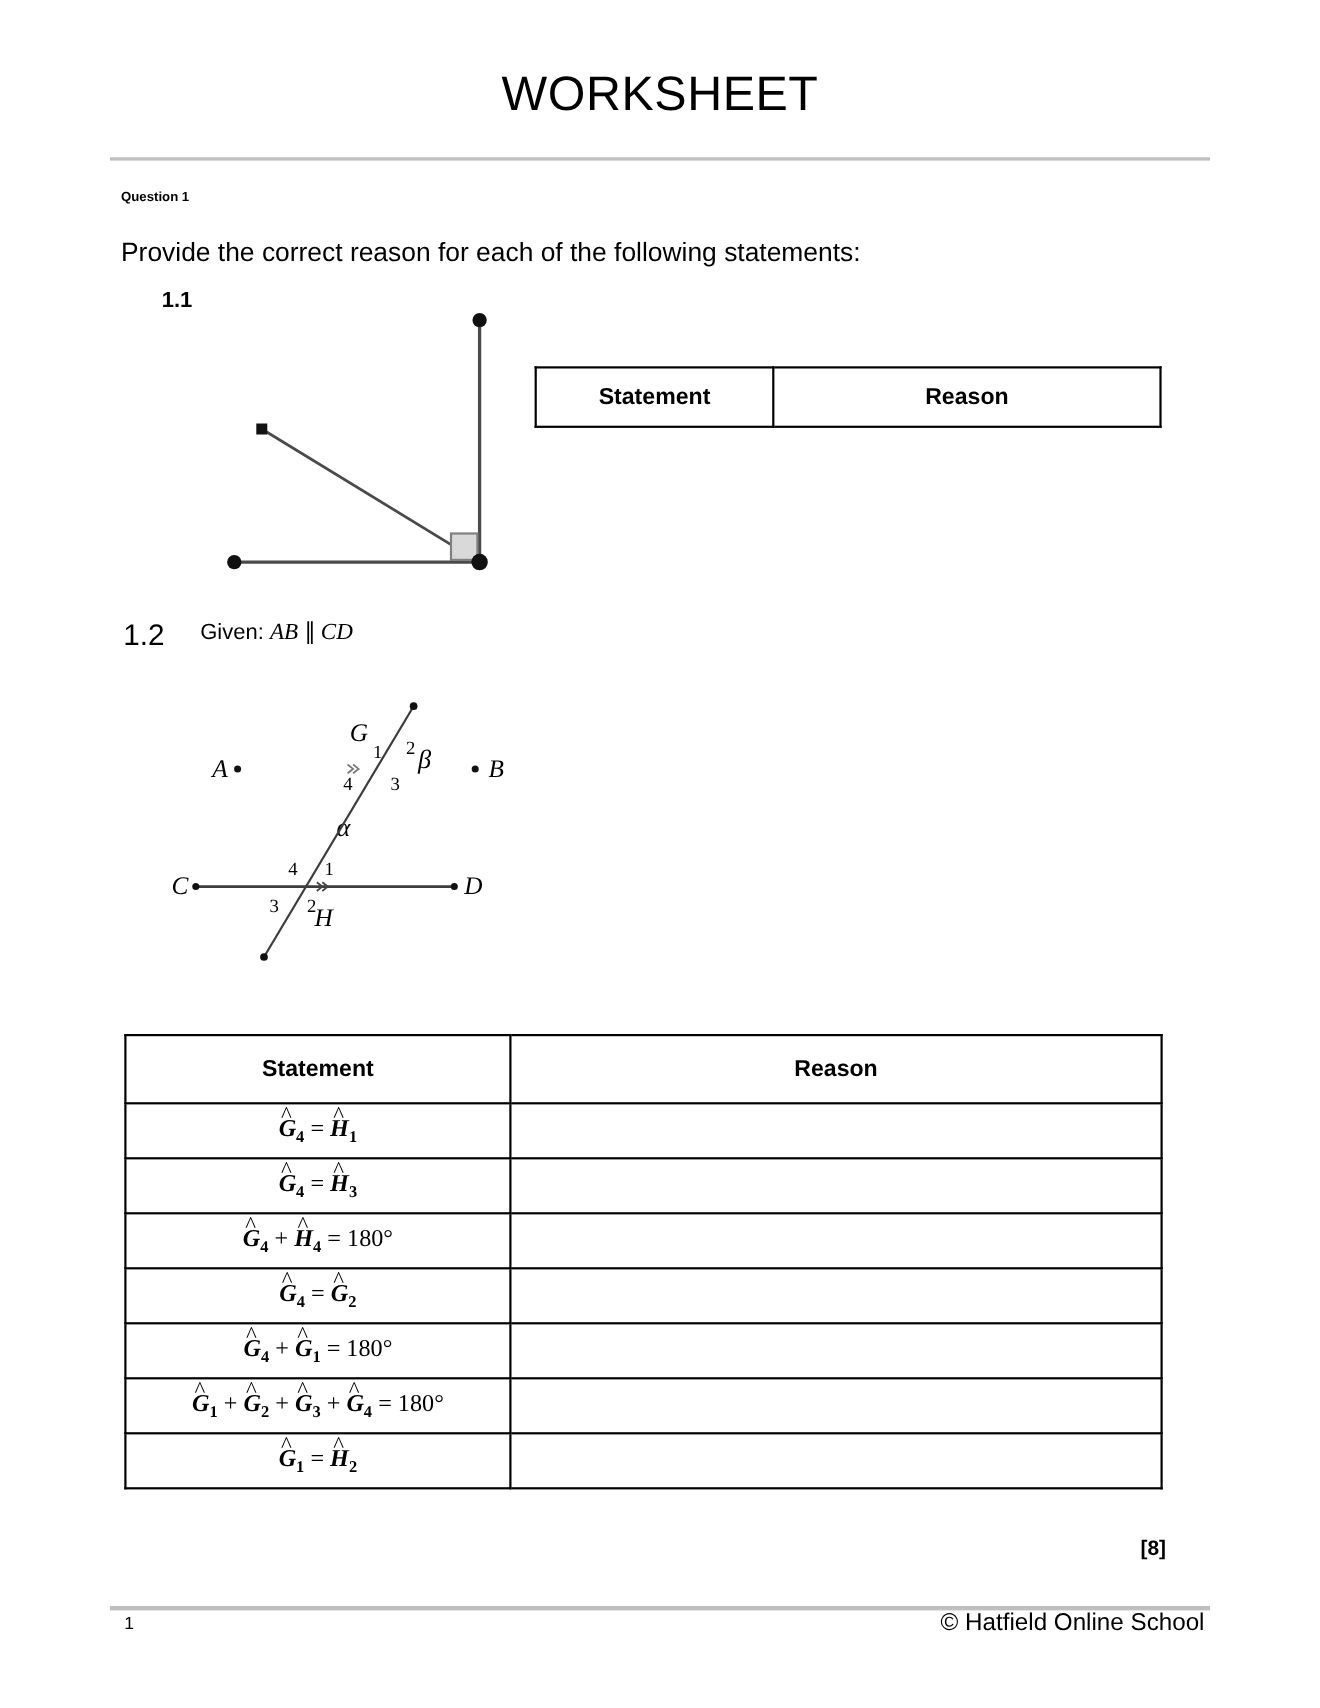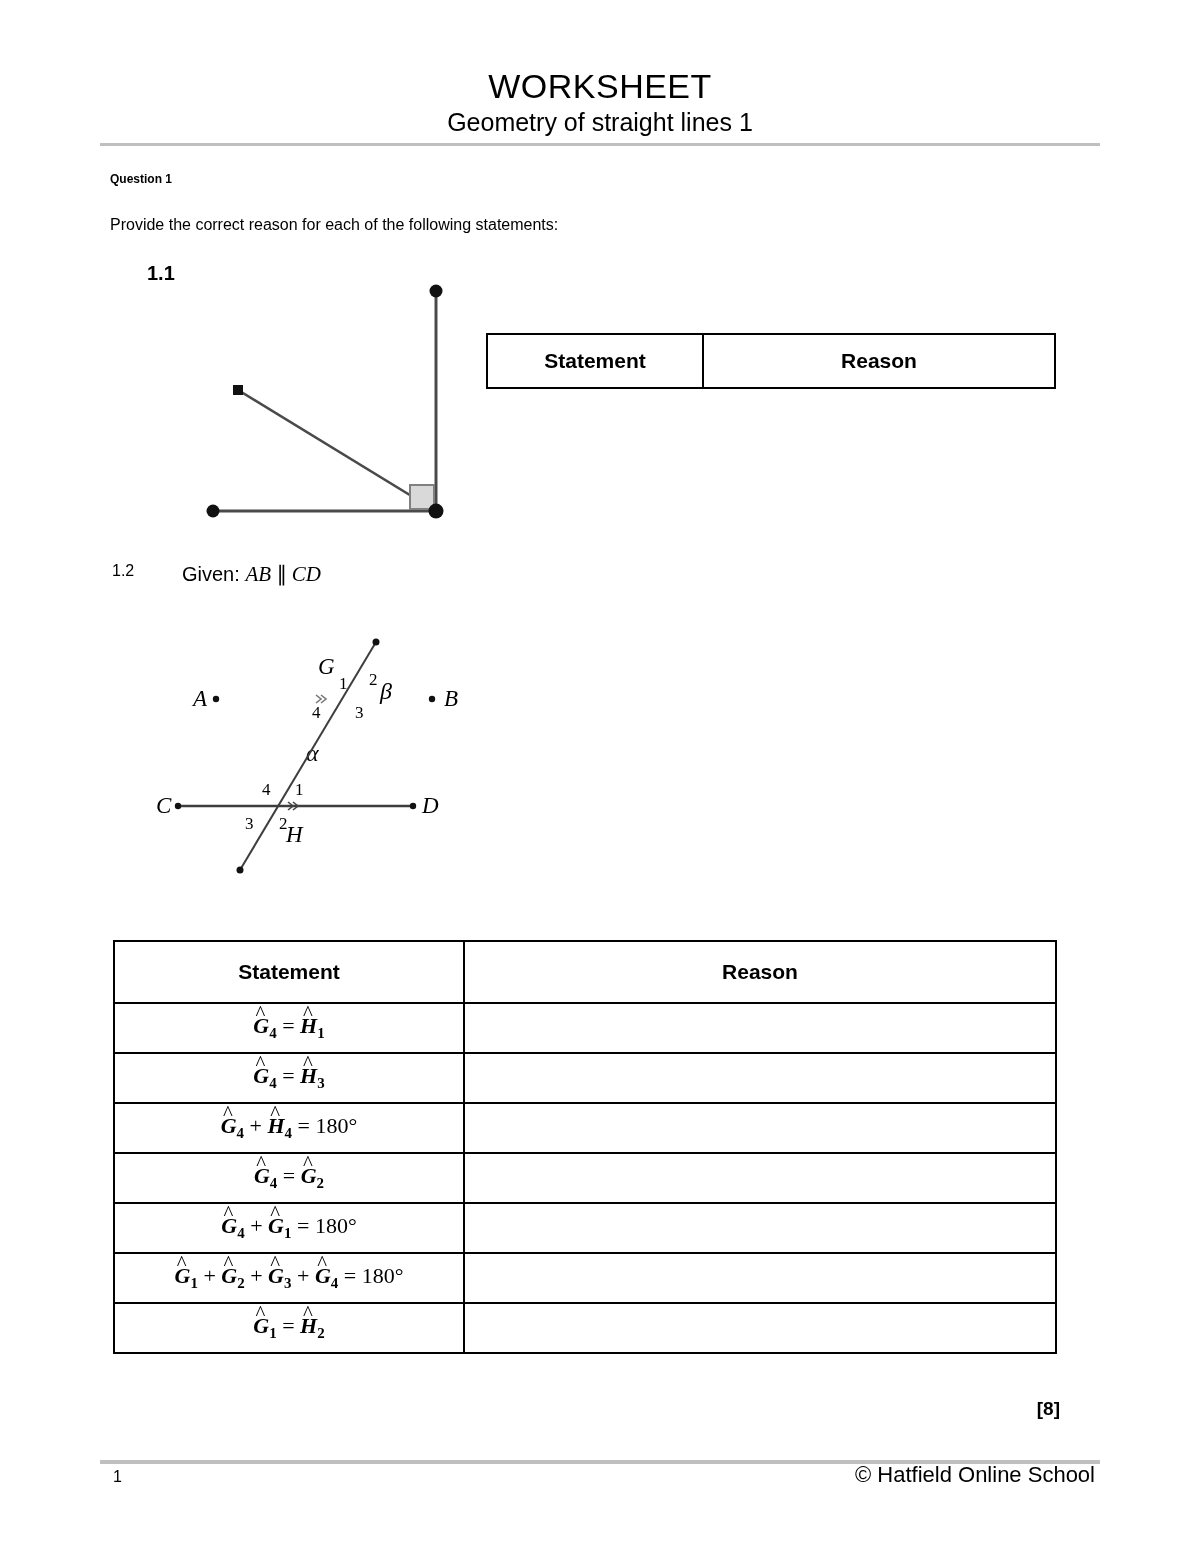--- a/index.html
+++ b/index.html
@@ -18,21 +18,21 @@
 
   
   .page-header {
     position: absolute;
     left: 0;
     top: 66px;
     width: 1200px;
     text-align: center;
   }
   .header-title {
-    font-size: 34px;
+    font-size: 44px;
     line-height: 40px;
     letter-spacing: 0.5px;
     font-weight: 400;
   }
   .header-subtitle {
     font-size: 25px;
     line-height: 32px;
     font-weight: 400;
   }
   .header-rule {
@@ -49,35 +49,35 @@
     position: absolute;
     left: 110px;
     top: 172px;
     font-size: 12px;
     font-weight: bold;
   }
   .q-intro {
     position: absolute;
     left: 110px;
     top: 216px;
-    font-size: 16px;
+    font-size: 24px;
   }
   .q-num-11 {
     position: absolute;
     left: 112px;
     top: 262px;
     font-size: 20px;
     font-weight: bold;
     margin-left: 35px;
   }
   .q-num-12 {
     position: absolute;
     left: 112px;
     top: 562px;
-    font-size: 16px;
+    font-size: 27px;
   }
   .q-given {
     position: absolute;
     left: 182px;
     top: 562px;
     font-size: 20px;
   }
   .mathit {
     font-family: "Liberation Serif", serif;
     font-style: italic;
@@ -247,21 +247,20 @@
     top: 1462px;
     font-size: 22px;
     margin-left: 44px;
   }
 </style>
 </head>
 <body>
 
 <div class="page-header">
   <div class="header-title">WORKSHEET</div>
-  <div class="header-subtitle">Geometry of straight lines 1</div>
 </div>
 <div class="header-rule"></div>
 
 <div class="q-heading">Question 1</div>
 <div class="q-intro">Provide the correct reason for each of the following statements:</div>
 <div class="q-num-11">1.1</div>
 
 <div class="q-num-12">1.2</div>
 <div class="q-given">
   <span>Given:</span>

